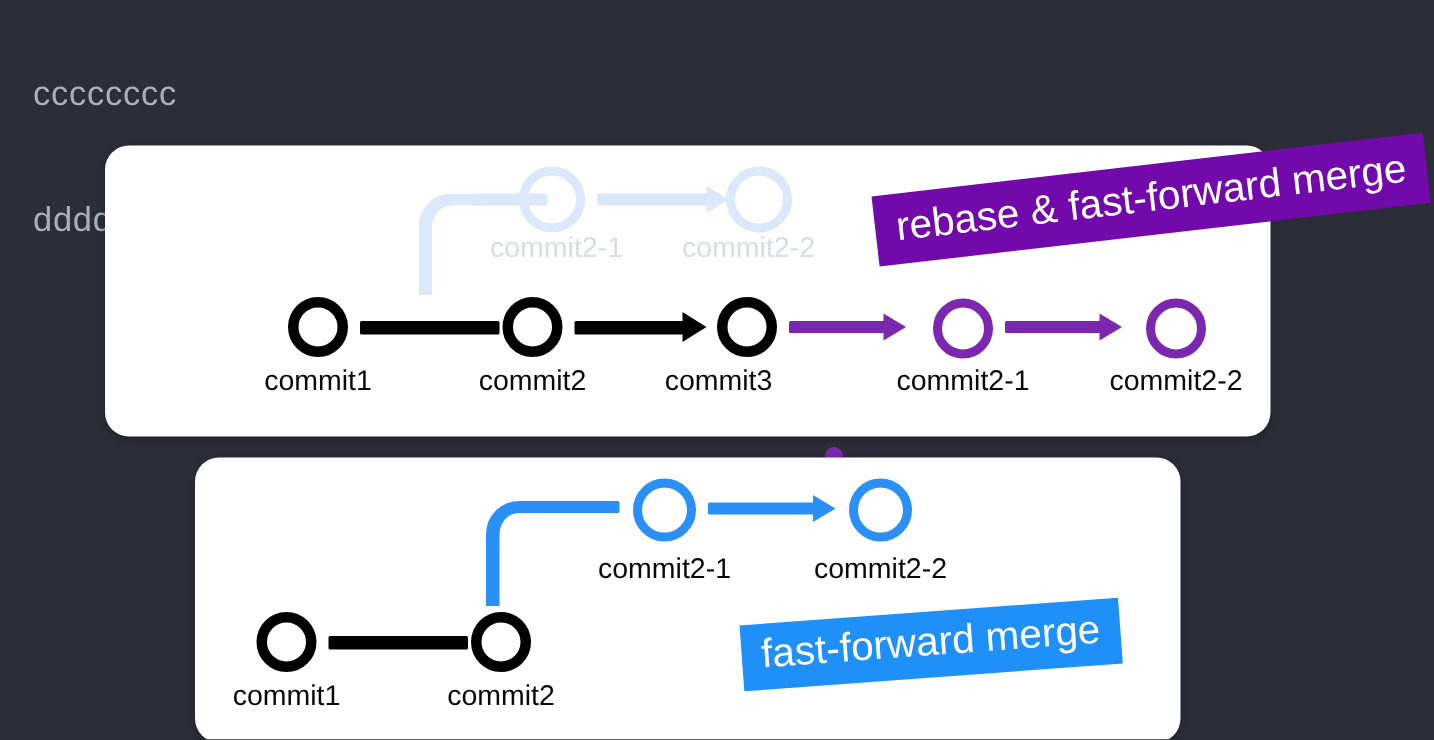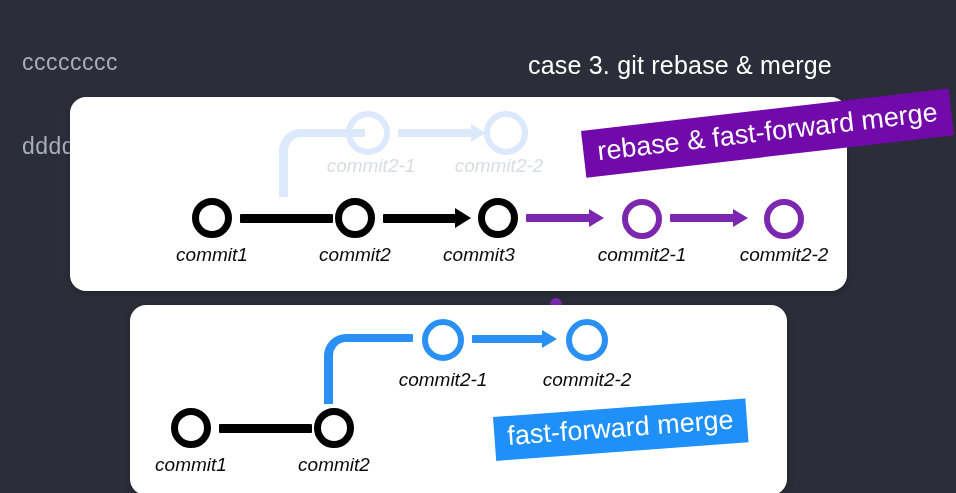--- a/index.html
+++ b/index.html
@@ -97,21 +97,20 @@
   .elbow.ghost { border-left: 9px solid #dce8fb; border-top: 8px solid #dce8fb; }
   .elbow.blue  { border-left: 9px solid #2a90f5; border-top: 8px solid #2a90f5; }
 
   
   .caption {
     position: absolute;
     font-size: 19px;
     white-space: nowrap;
     text-align: center;
     transform: translateX(-50%);
-    font-style: italic;
   }
   .caption.dark  { color: #0a0a0a; }
   .caption.ghost { color: #d9dde3; }
 
   
   .ribbon {
     position: absolute;
     color: #ffffff;
     white-space: nowrap;
     box-sizing: border-box;
@@ -138,21 +137,20 @@
 </head>
 <body>
 
 <div id="stage">
 
   <div class="scratch-lines">
     <span class="scratch-line">cccccccc</span>
     <span class="scratch-line">dddddd</span>
   </div>
 
-  <div class="page-title">case 3. git rebase &amp; merge</div>
 
   <div class="card" id="card-rebase">
 
     <div class="elbow ghost" style="left:209px; top:32px; width:42px; height:68px;"></div>
     <div class="edge ghost" style="left:247px; top:32px; width:48px;"></div>
 
     <div class="node ghost" style="left:276px; top:14px; width:44px; height:44px;"></div>
     <div class="edge ghost" style="left:328px; top:32px; width:77px;"></div>
     <div class="arrow ghost" style="left:401px; top:27px;"></div>
     <div class="node ghost" style="left:414px; top:14px; width:44px; height:44px;"></div>

